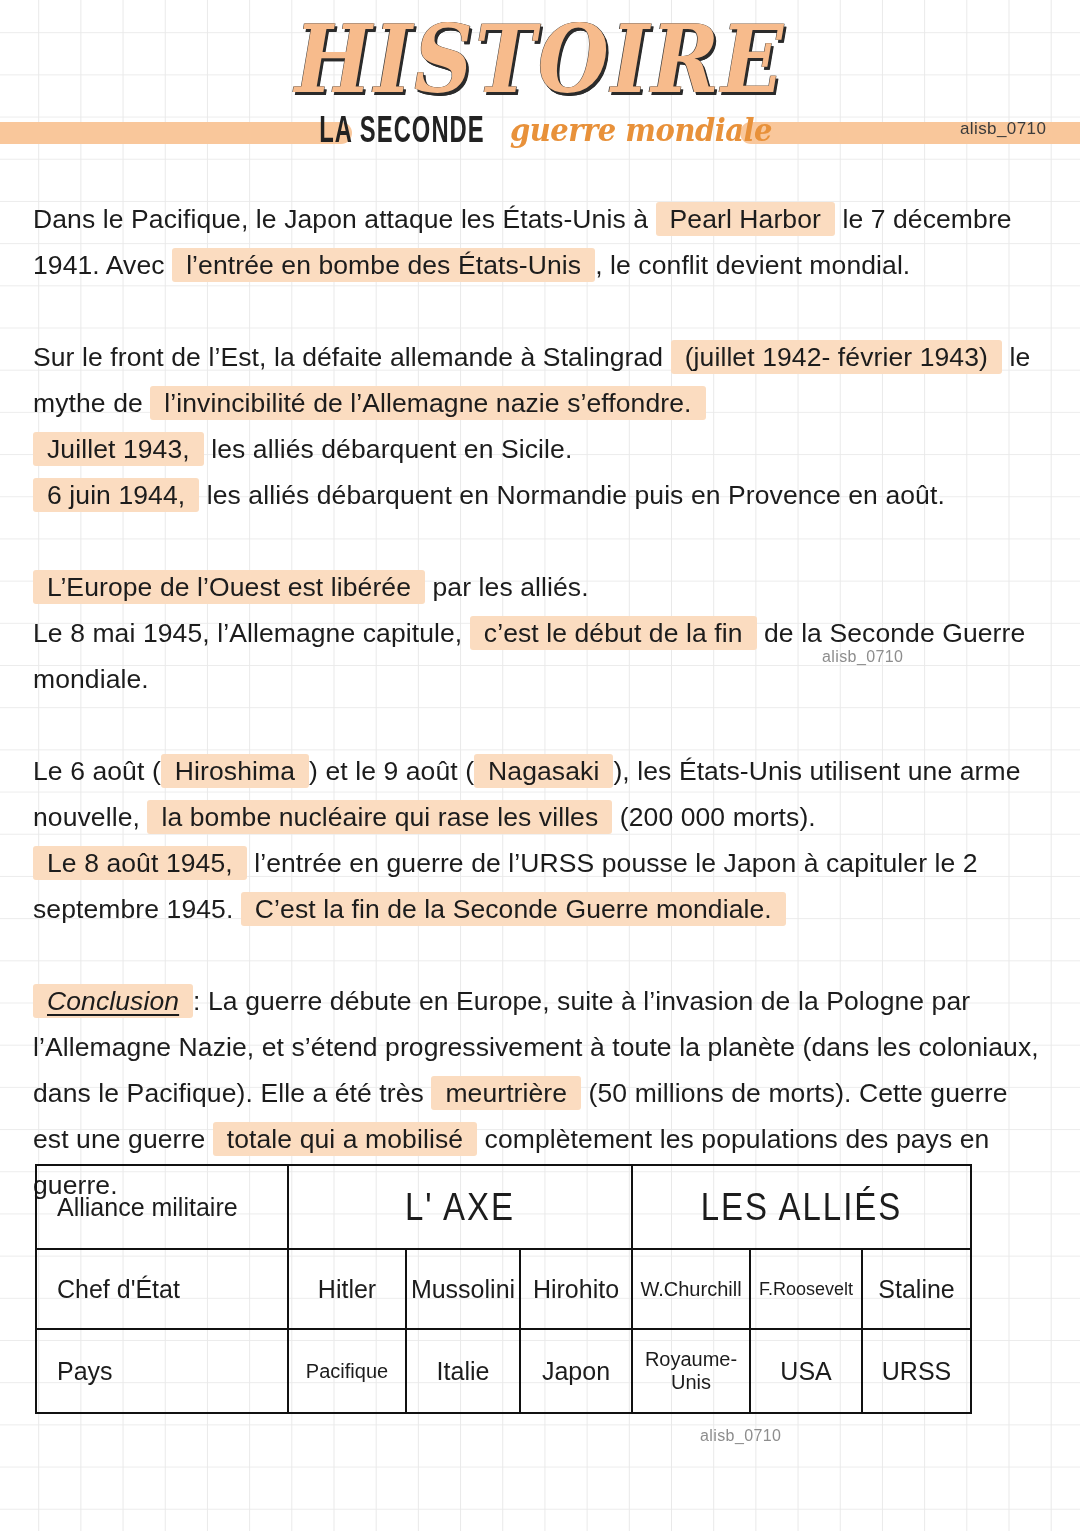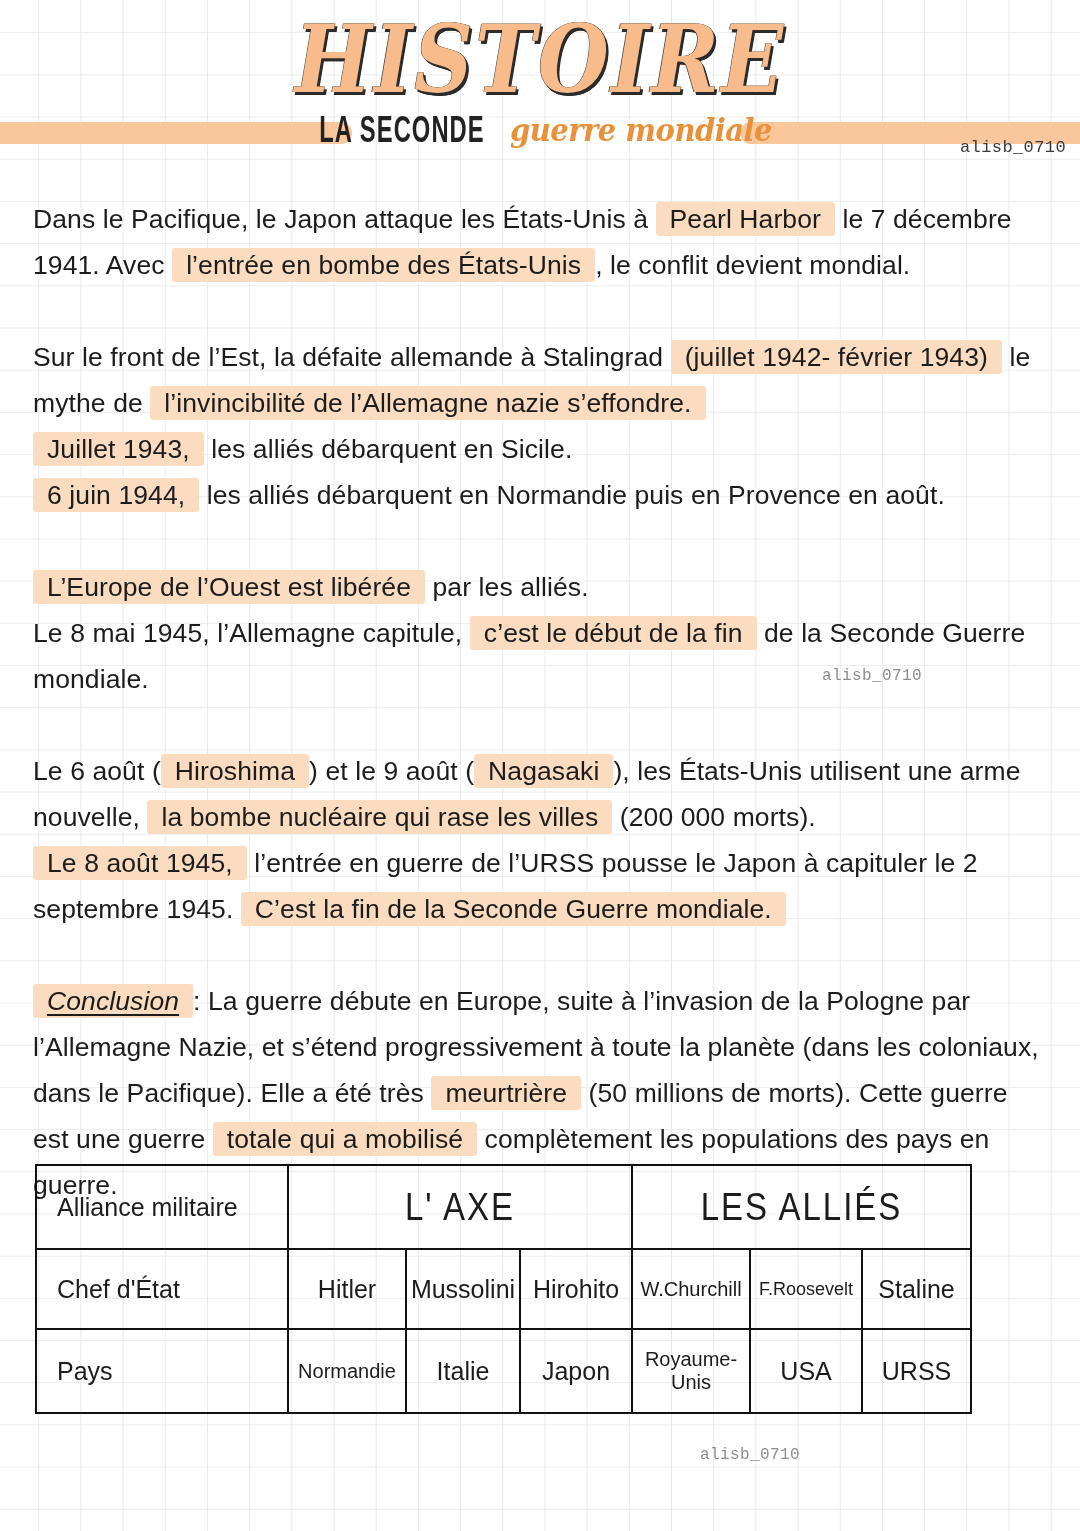--- a/index.html
+++ b/index.html
@@ -102,26 +102,25 @@
     color: #E8913A;
     display: inline-block;
     vertical-align: middle;
     margin-left: 14px;
     transform: scaleY(1.12);
     letter-spacing: -0.5px;
   }
 
   .watermark {
     position: absolute;
-    font-family: Liberation Mono, monospace;
+    font-family: Liberation Sans, sans-serif;
     font-size: 16px;
     letter-spacing: 0.4px;
     color: #8d8d8d;
     white-space: nowrap;
-    margin-top: 19px;
   }
   #wm-header {
     top: 119px;
     left: 960px;
     color: #3b3b3b;
     font-size: 17px;
   }
   #wm-mid {
     top: 648px;
     left: 822px;
@@ -247,21 +246,21 @@
           <td class="rowlabel" colspan="2">Chef d'État</td>
           <td>Hitler</td>
           <td>Mussolini</td>
           <td>Hirohito</td>
           <td class="sm">W.Churchill</td>
           <td class="xsm">F.Roosevelt</td>
           <td>Staline</td>
         </tr>
         <tr class="r3">
           <td class="rowlabel" colspan="2">Pays</td>
-          <td class="sm">Normandie</td>
+          <td class="sm">Pacifique</td>
           <td>Italie</td>
           <td>Japon</td>
           <td class="sm">Royaume-Unis</td>
           <td>USA</td>
           <td>URSS</td>
         </tr>
       </tbody>
   </table>
 
   <div id="wm-bottom" class="watermark">alisb_0710</div>

